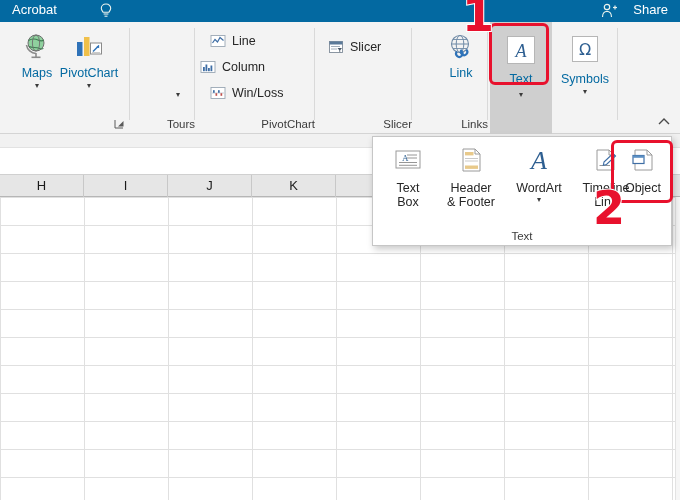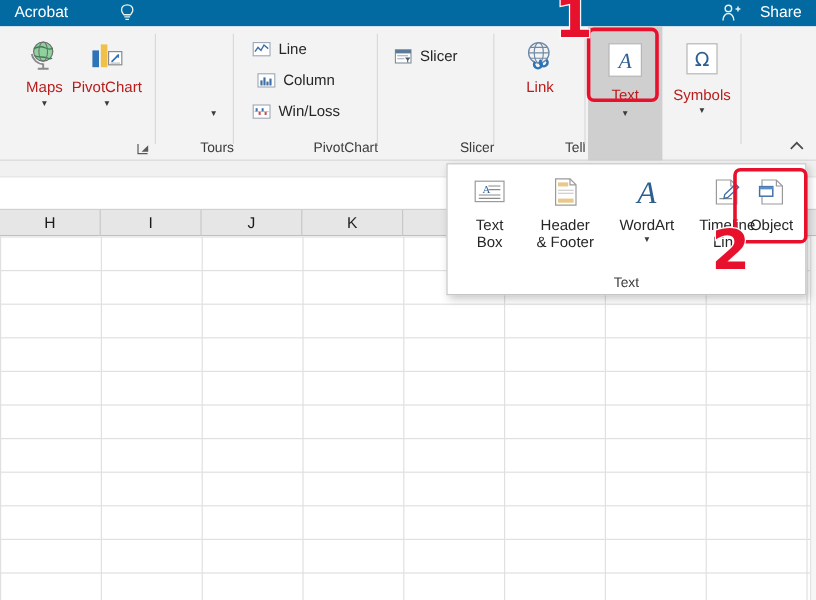--- a/index.html
+++ b/index.html
@@ -56,21 +56,21 @@
   .bigbtn {
     position: absolute; top: 4px;
     width: 62px; height: 82px;
     text-align: center; cursor: default;
   }
   .bigbtn .ico {
     height: 34px; margin-top: 4px;
     display: flex; align-items: center; justify-content: center;
   }
   .bigbtn .lbl {
-    font-size: 12.5px; color: #b91c1c; line-height: 14px;
+    font-size: 12.5px; color: #0369a1; line-height: 14px;
     margin-top: 2px; white-space: pre-line;
   }
   .bigbtn .caret {
     font-size: 8px; color: #3b3b3b; line-height: 10px; margin-top: 1px;
   }
 
   
   .smallbtn {
     position: absolute; height: 22px;
     display: flex; align-items: center; gap: 6px;
@@ -256,21 +256,21 @@
       <div class="smallbtn" style="left:14px; top:8px;">
         <span class="sico">
           <svg width="16" height="16" viewBox="0 0 16 16">
             <rect x="1" y="2.5" width="14" height="11" fill="#ffffff" stroke="#9aa7b4" stroke-width="0.9"></rect>
             <polyline points="2.5,10 5,6.5 7.5,9 10,4.5 13.5,7.5" fill="none" stroke="#3f6ea5" stroke-width="1.2"></polyline>
           </svg>
         </span>
         <span>Line</span>
       </div>
 
-      <div class="smallbtn" style="left:18px; top:34px;text-align:right;">
+      <div class="smallbtn" style="left:4px; top:34px;text-align:right;">
         <span class="sico">
           <svg width="16" height="16" viewBox="0 0 16 16">
             <rect x="1" y="2.5" width="14" height="11" fill="#ffffff" stroke="#9aa7b4" stroke-width="0.9"></rect>
             <rect x="3" y="8" width="1.8" height="4.2" fill="#3f6ea5"></rect>
             <rect x="5.5" y="5.5" width="1.8" height="6.7" fill="#3f6ea5"></rect>
             <rect x="8" y="9" width="1.8" height="3.2" fill="#3f6ea5"></rect>
             <rect x="10.5" y="6.5" width="1.8" height="5.7" fill="#3f6ea5"></rect>
           </svg>
         </span>
         <span>Column</span>
@@ -307,35 +307,35 @@
         </span>
         <span>Slicer</span>
       </div>
 
 
       <div class="group-label">Slicer</div>
       <div class="group-sep" style="left:96px;"></div>
     </div>
 
     <div class="group" style="left:412px; width:76px;">
-      <div class="bigbtn" style="left:7px;">
+      <div class="bigbtn" style="left:18px;">
         <div class="ico">
           <svg width="32" height="30" viewBox="0 0 32 30">
             <circle cx="15" cy="12" r="8.5" fill="none" stroke="#6f8aa6" stroke-width="1.1"></circle>
             <ellipse cx="15" cy="12" rx="3.8" ry="8.5" fill="none" stroke="#6f8aa6" stroke-width="1"></ellipse>
             <line x1="6.5" y1="12" x2="23.5" y2="12" stroke="#6f8aa6" stroke-width="1"></line>
             <line x1="8" y1="7.5" x2="22" y2="7.5" stroke="#6f8aa6" stroke-width="0.9"></line>
             <line x1="8" y1="16.5" x2="22" y2="16.5" stroke="#6f8aa6" stroke-width="0.9"></line>
             <path d="M12 19.5 a3.2 3.2 0 1 0 4.6 0" fill="none" stroke="#2e72b8" stroke-width="2.1"></path>
             <path d="M16.8 17.8 a3.2 3.2 0 1 0 4.6 0" fill="none" stroke="#2e72b8" stroke-width="2.1"></path>
           </svg>
         </div>
         <div class="lbl">Link</div>
       </div>
-      <div class="group-label">Tell</div>
+      <div class="group-label">Links</div>
       <div class="group-sep" style="left:75px;"></div>
     </div>
 
     <div class="group" style="left:488px; width:130px;">
       <div class="bigbtn pressed" style="left:2px; top:0; height:112px; width:62px;">
         <div class="ico" style="height:40px; margin-top:8px;">
           <svg width="34" height="34" viewBox="0 0 34 34">
             <rect x="3.5" y="3.5" width="27" height="27" fill="#ffffff" stroke="#b6b6b6" stroke-width="1"></rect>
             <text x="17" y="24" font-family="'Liberation Serif', serif" font-size="18" font-style="italic" fill="#2e5f91" text-anchor="middle">A</text>
           </svg>

